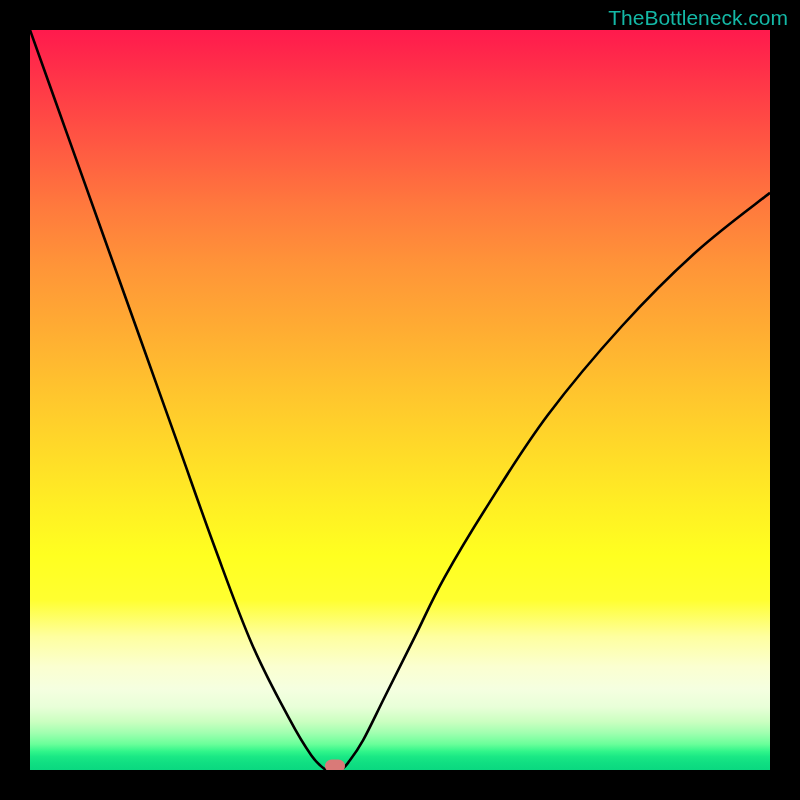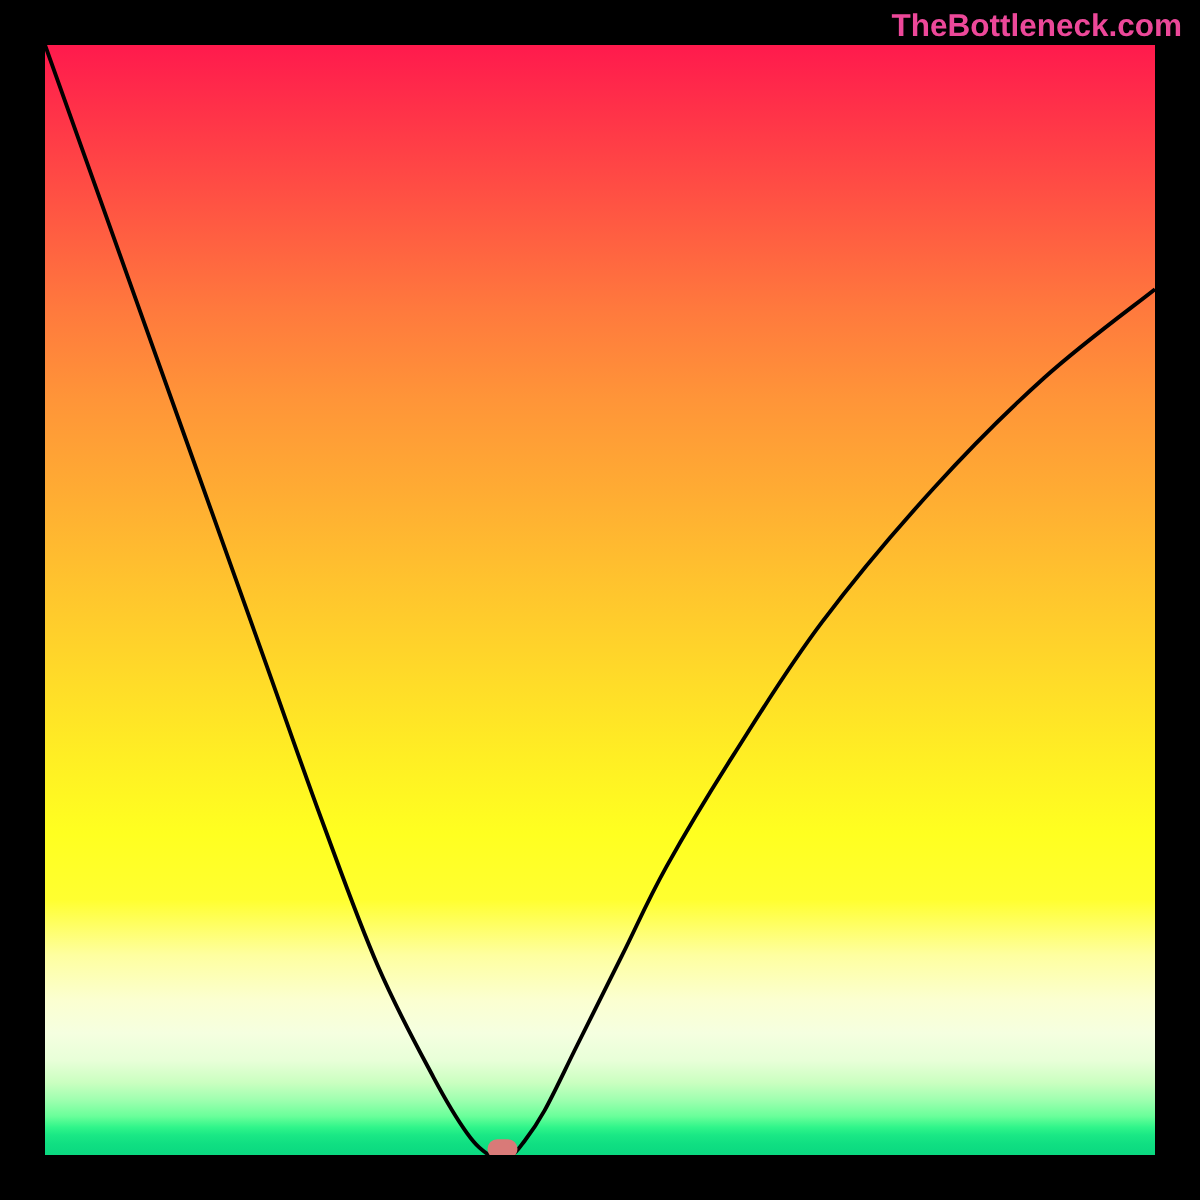--- a/index.html
+++ b/index.html
@@ -8,23 +8,23 @@
     width: 800px;
     height: 800px;
     background: #000;
     position: relative;
     font-family: Arial, sans-serif;
   }
   .watermark {
     position: absolute;
     top: 6px;
     right: 12px;
-    color: #ec4899;
+    color: #14b8a6;
     font-size: 21px;
-    font-weight: 700;
+    font-weight: 400;
     z-index: 10;
   }
   .plot-area {
     position: absolute;
     left: 30px;
     top: 30px;
     width: 740px;
     height: 740px;
     overflow: hidden;
   }

